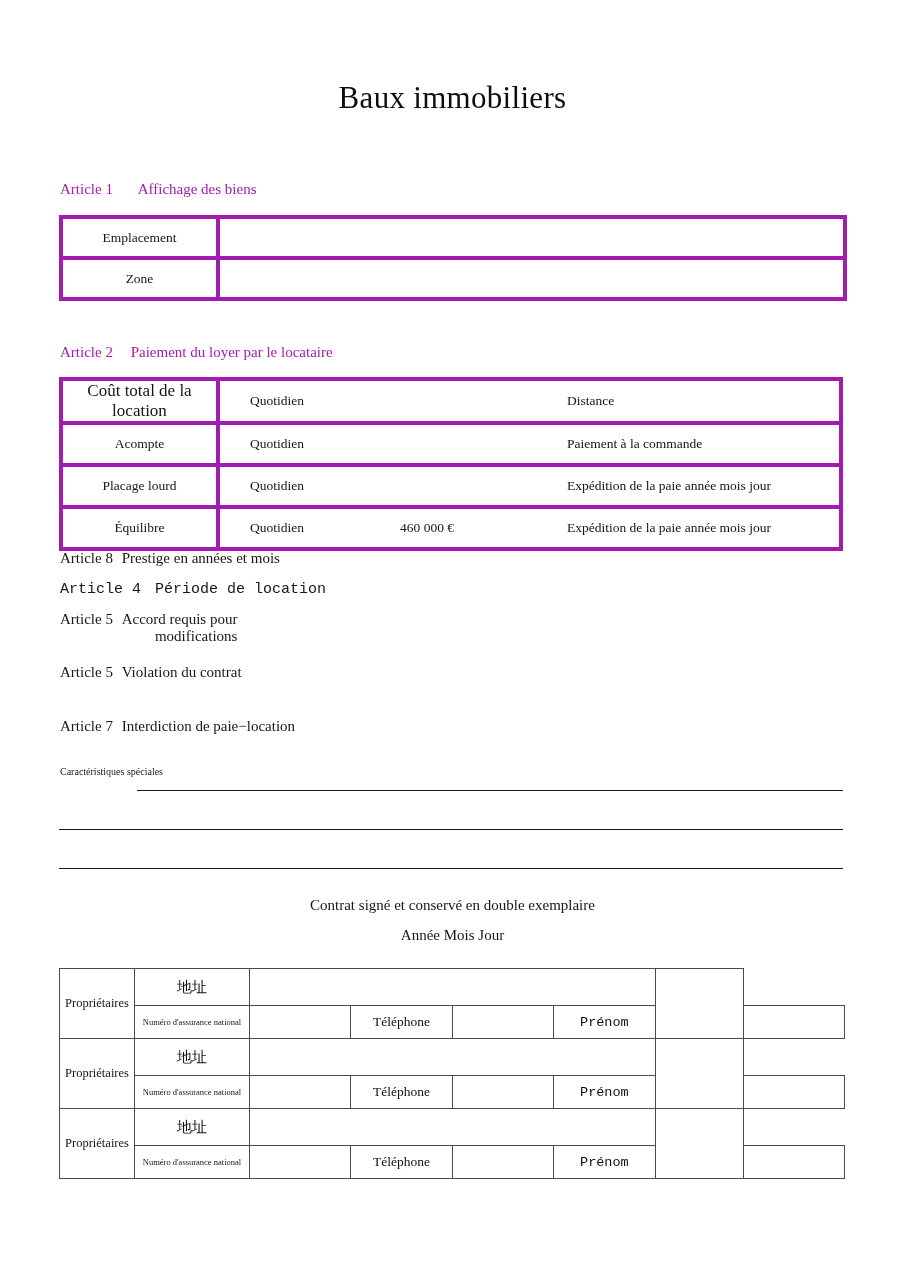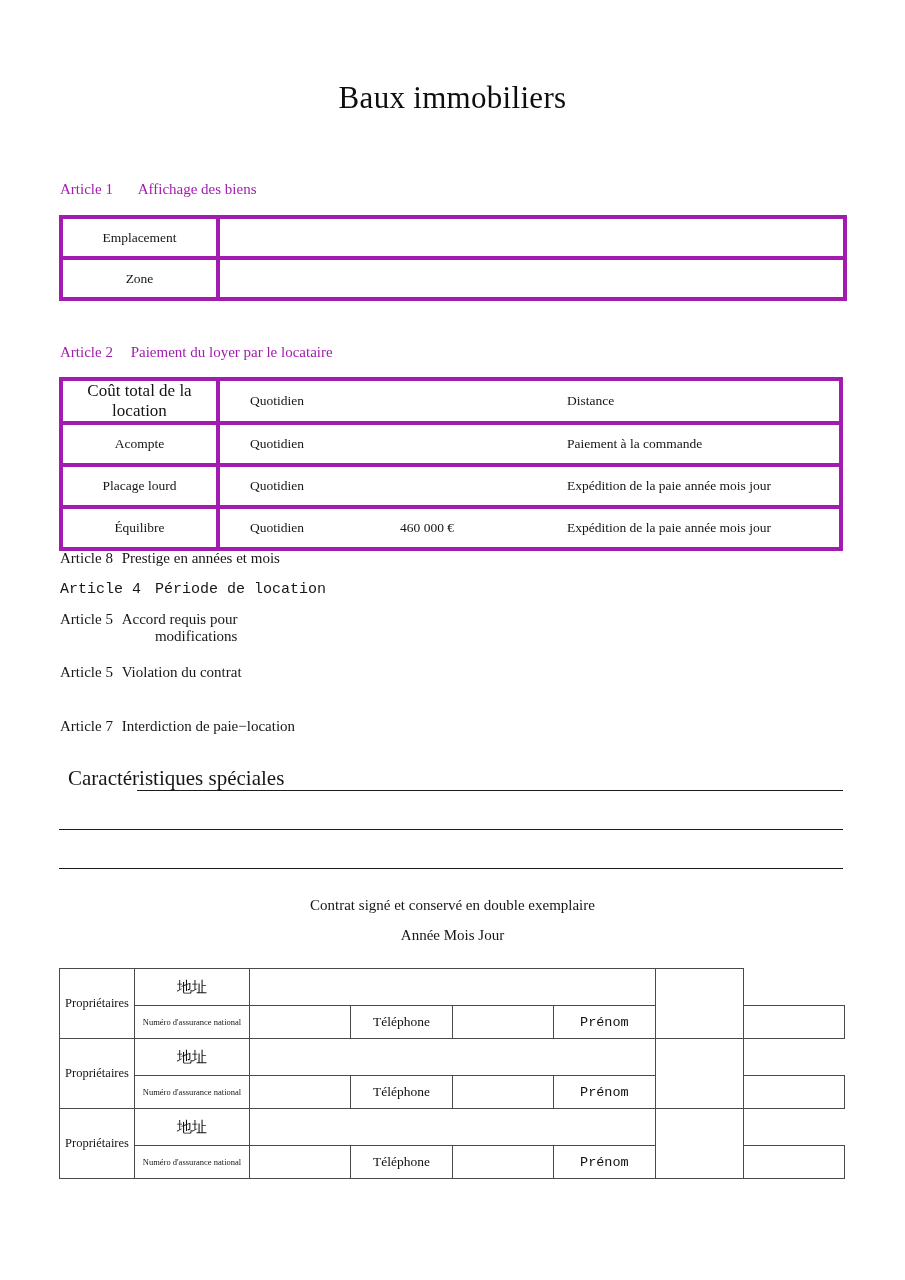--- a/index.html
+++ b/index.html
@@ -92,24 +92,23 @@
   .article-line .cont {
     display: block;
     padding-left: 62px;
   }
 
   
   #special-label {
     position: absolute;
     left: 60px;
     top: 766px;
-    font-size: 21px;
+    font-size: 10px;
     color: #171717;
     white-space: nowrap;
-    margin-left: 8px;
   }
   .rule {
     position: absolute;
     height: 0;
     border-top: 1.4px solid #1a1a1a;
   }
   #rule-1 { left: 137px; top: 790px; width: 706px; }
   #rule-2 { left: 59px;  top: 829px; width: 784px; }
   #rule-3 { left: 59px;  top: 868px; width: 784px; }
 

